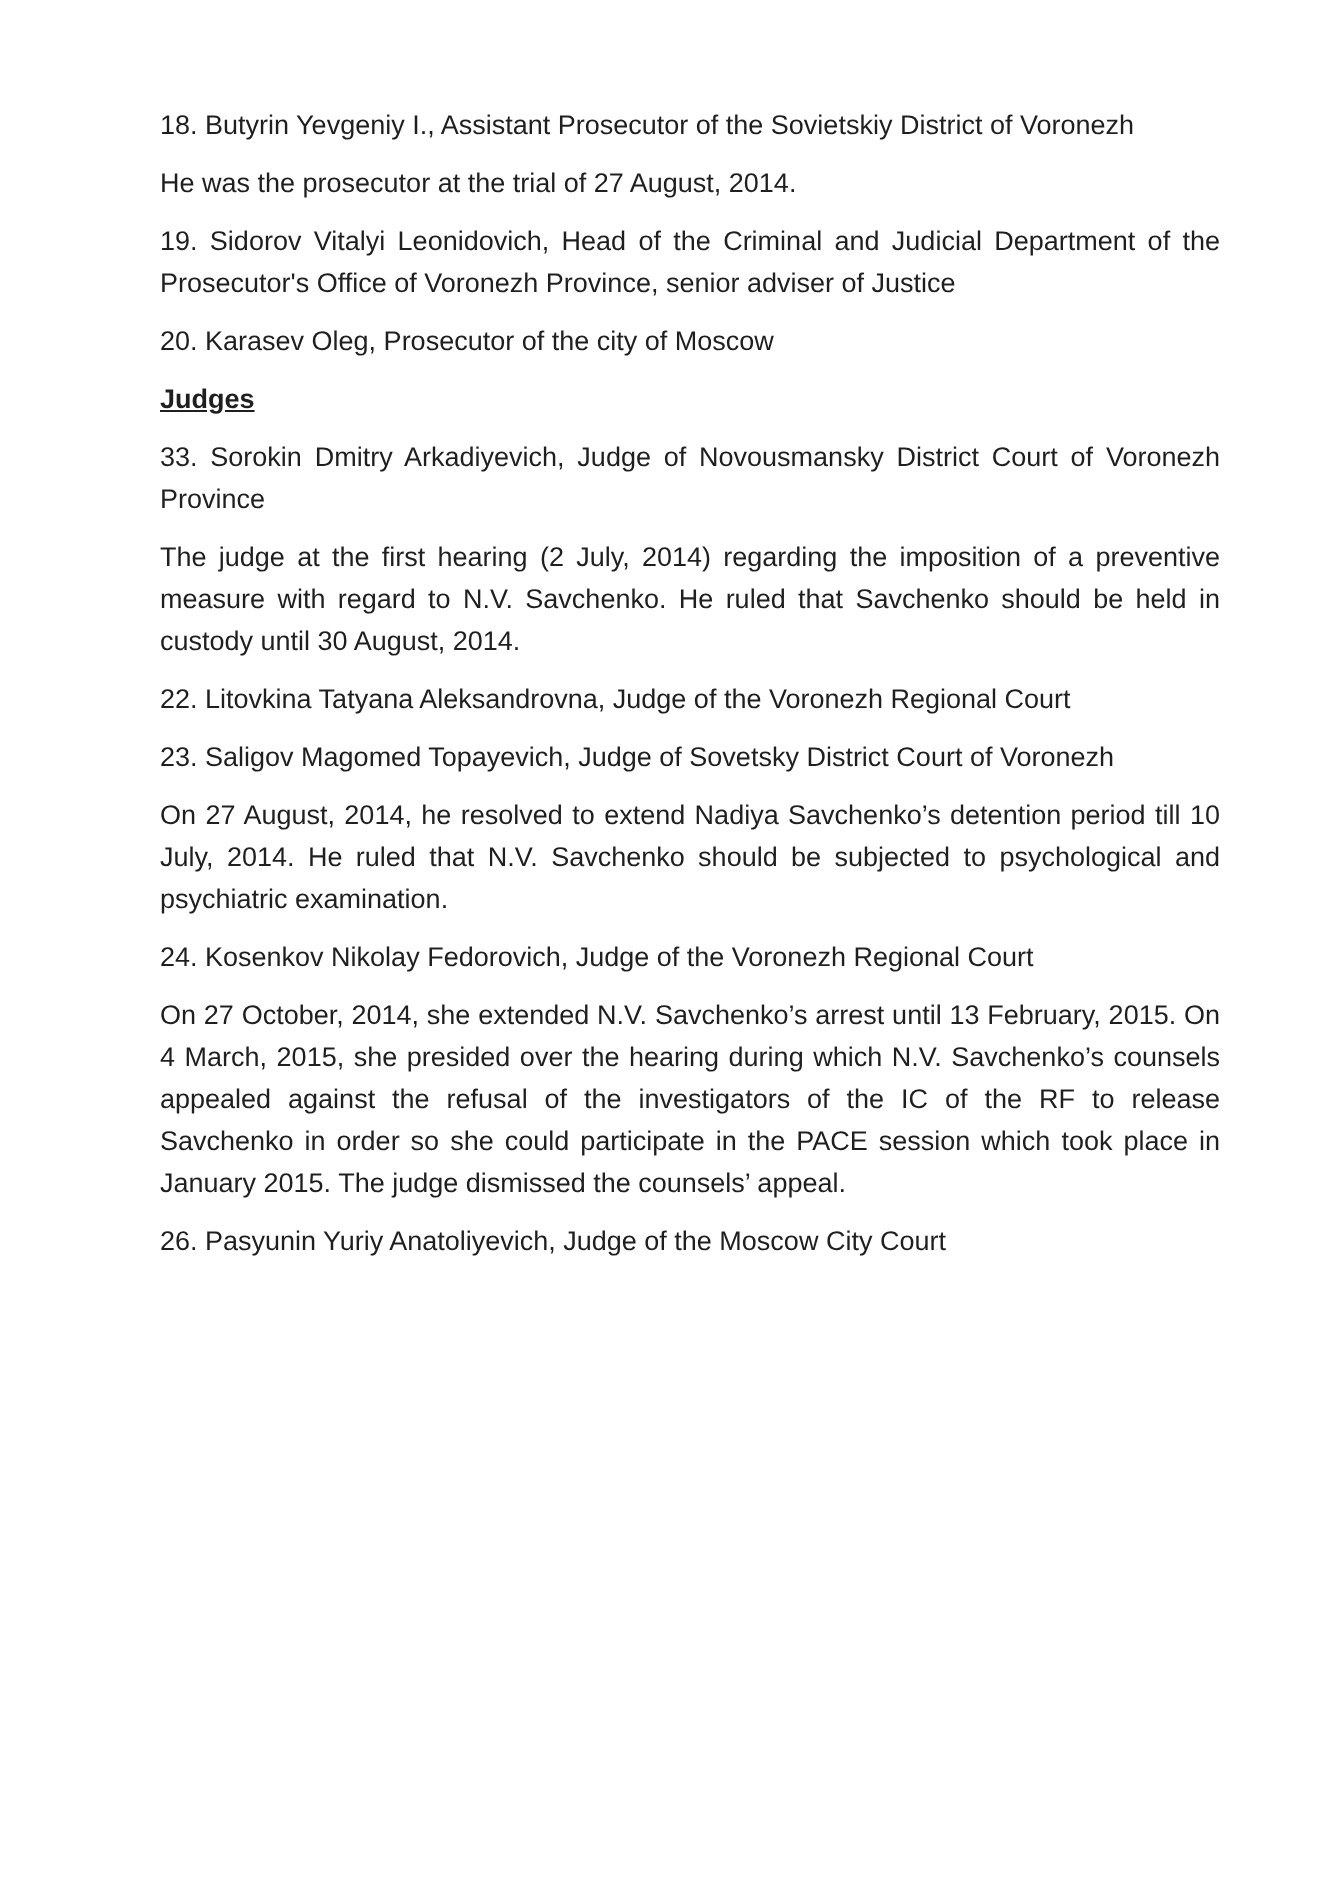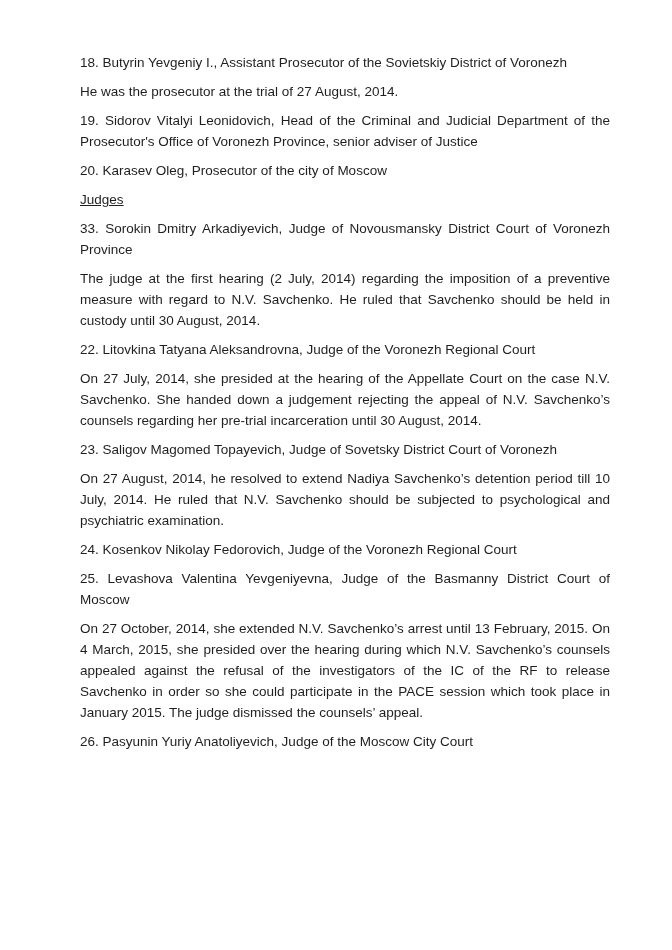--- a/index.html
+++ b/index.html
@@ -20,34 +20,33 @@
     color: #1f1f1f;
     overflow: hidden;
   }
   .para {
     margin: 0 0 8px 0;
     text-align: justify;
   }
   .para.heading {
     text-align: left;
     text-decoration: underline;
+    font-weight: bold;
   }
 </style>
 </head>
 <body>
 
 <div class="page">
   <p class="para entry">18. Butyrin Yevgeniy I., Assistant Prosecutor of the Sovietskiy District of Voronezh</p>
   <p class="para body">He was the prosecutor at the trial of 27 August, 2014.</p>
   <p class="para entry">19. Sidorov Vitalyi Leonidovich, Head of the Criminal and Judicial Department of the Prosecutor's Office of Voronezh Province, senior adviser of Justice</p>
   <p class="para entry">20. Karasev Oleg, Prosecutor of the city of Moscow</p>
   <p class="para heading">Judges</p>
   <p class="para entry">33. Sorokin Dmitry Arkadiyevich, Judge of Novousmansky District Court of Voronezh Province</p>
   <p class="para body">The judge at the first hearing (2 July, 2014) regarding the imposition of a preventive measure with regard to N.V. Savchenko. He ruled that Savchenko should be held in custody until 30 August, 2014.</p>
   <p class="para entry">22. Litovkina Tatyana Aleksandrovna, Judge of the Voronezh Regional Court</p>
-  <p class="para body">On 27 July, 2014, she presided at the hearing of the Appellate Court on the case N.V. Savchenko. She handed down a judgement rejecting the appeal of N.V. Savchenko’s counsels regarding her pre-trial incarceration until 30 August, 2014.</p>
   <p class="para entry">23. Saligov Magomed Topayevich, Judge of Sovetsky District Court of Voronezh</p>
   <p class="para body">On 27 August, 2014, he resolved to extend Nadiya Savchenko’s detention period till 10 July, 2014. He ruled that N.V. Savchenko should be subjected to psychological and psychiatric examination.</p>
   <p class="para entry">24. Kosenkov Nikolay Fedorovich, Judge of the Voronezh Regional Court</p>
-  <p class="para entry">25. Levashova Valentina Yevgeniyevna, Judge of the Basmanny District Court of Moscow</p>
   <p class="para body">On 27 October, 2014, she extended N.V. Savchenko’s arrest until 13 February, 2015. On 4 March, 2015, she presided over the hearing during which N.V. Savchenko’s counsels appealed against the refusal of the investigators of the IC of the RF to release Savchenko in order so she could participate in the PACE session which took place in January 2015. The judge dismissed the counsels’ appeal.</p>
   <p class="para entry">26. Pasyunin Yuriy Anatoliyevich, Judge of the Moscow City Court</p>
 </div>
 
 </body></html>

